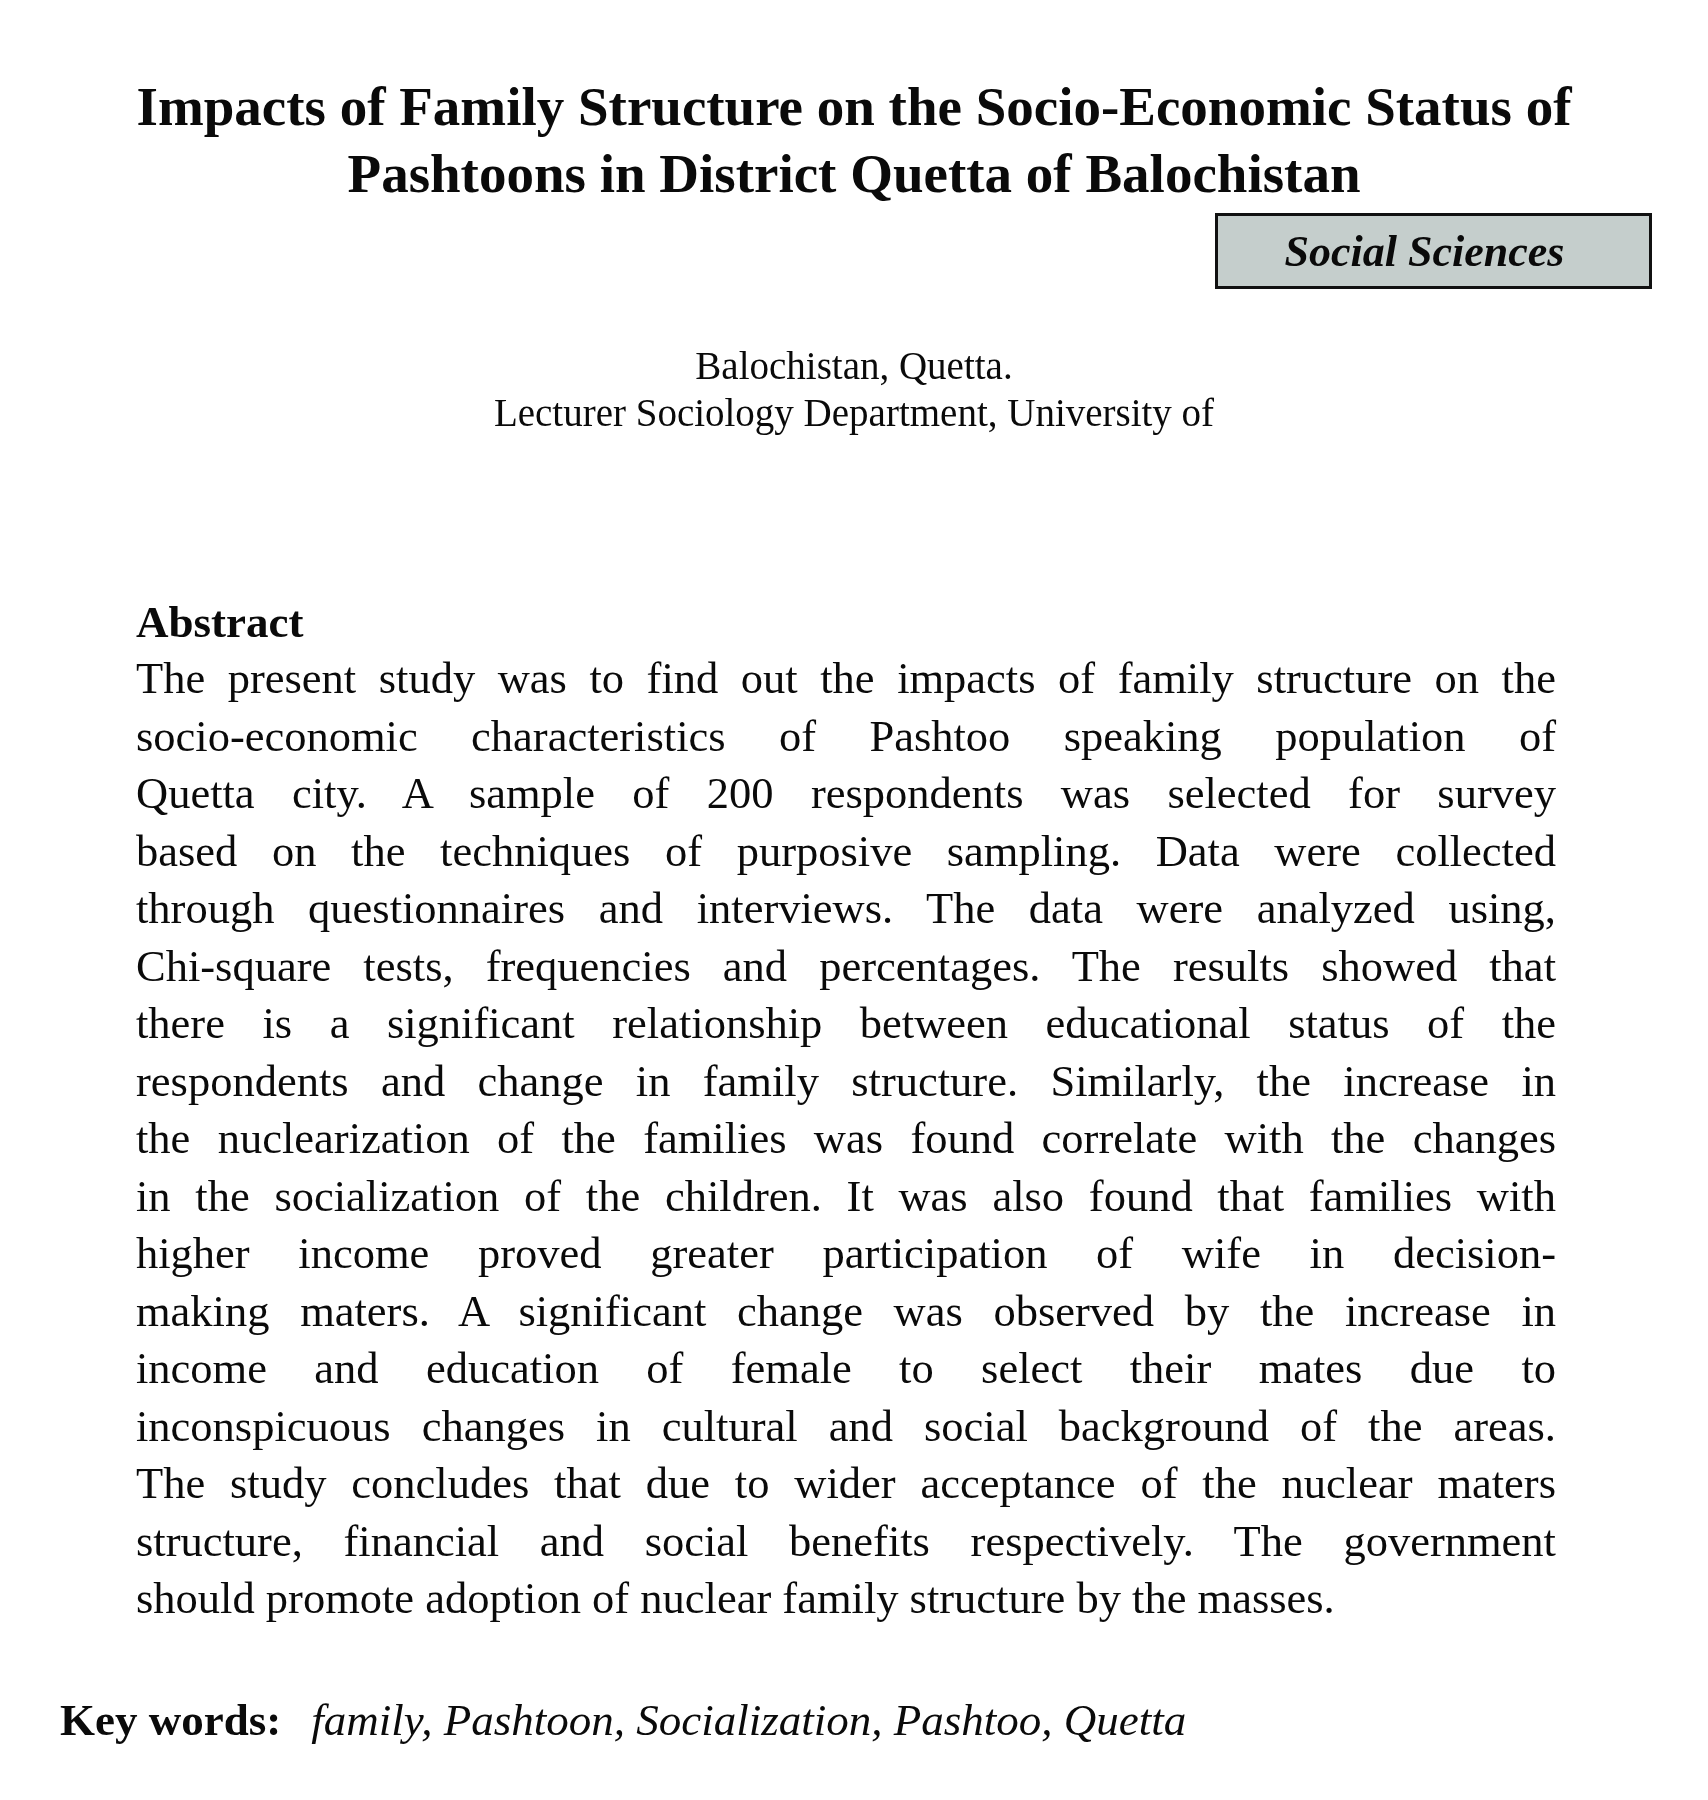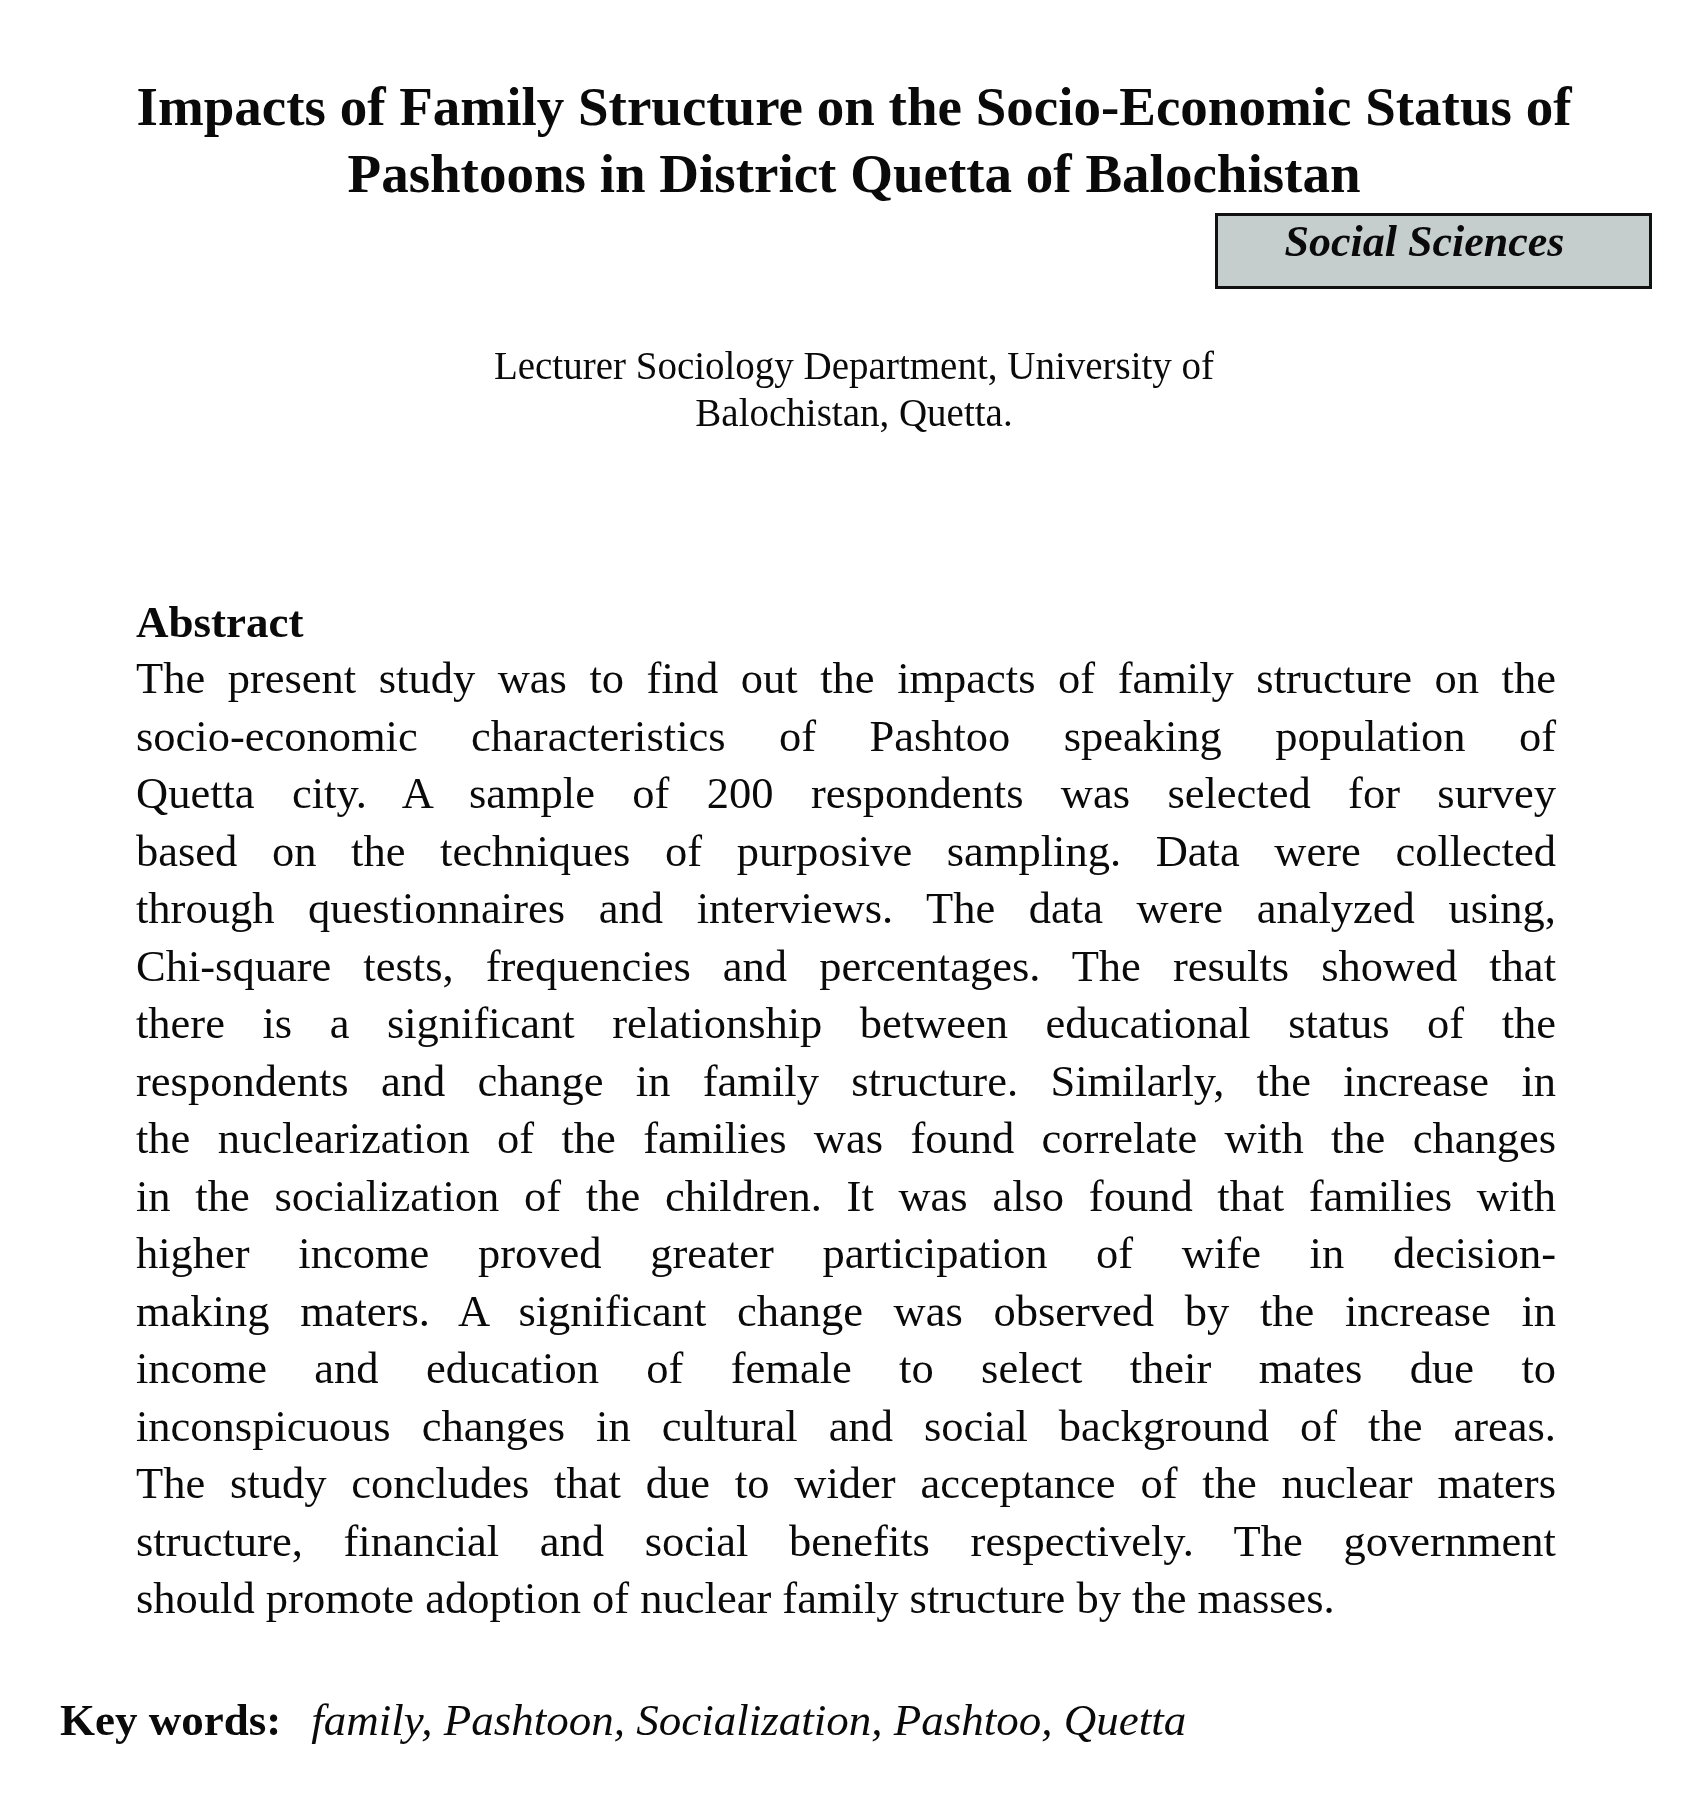--- a/index.html
+++ b/index.html
@@ -2,21 +2,21 @@
 <html><head>
 <meta charset="utf-8">
 <style>
   html, body { margin: 0; padding: 0; background: #ffffff; }
   body { width: 1708px; height: 1800px; position: relative; overflow: hidden;
          font-family: "Liberation Serif", "DejaVu Serif", serif; color: #0a0a0a; }
   .title { position: absolute; left: 0; width: 1708px; top: 36px; text-align: center;
            font-weight: bold; font-size: 55px; line-height: 67px; }
   .title .tl { display: block; white-space: nowrap; }
   .badge { position: absolute; left: 1215px; top: 213px; width: 431px; height: 70px;
-           background: #c5cecc; border: 3px solid #111; display: flex; align-items: flex-start;
+           background: #c5cecc; border: 3px solid #111; display: flex; align-items: center;
            justify-content: center; }
   .badge span { font-weight: bold; font-style: italic; font-size: 44px; padding-right: 18px; }
   .author { position: absolute; left: 0; width: 1708px; top: 342px; text-align: center; }
   .author-name { font-weight: bold; font-size: 45px; line-height: 56px; display: block; }
   .affil { font-size: 39px; line-height: 47px; display: block; }
   .abstract { position: absolute; left: 136px; width: 1420px; top: 594px; }
   .abs-head { font-weight: bold; font-size: 45px; line-height: 56px; display: block; }
   .abs-body { display: block; font-size: 44.5px; line-height: 57.5px; }
   .abs-body .ln { display: block; text-align: justify; text-align-last: justify; white-space: nowrap; height: 57.5px; }
   .abs-body .ln.last { text-align-last: left; }
@@ -30,22 +30,22 @@
 <h1 class="title">
   <span class="tl">Impacts of Family Structure on the Socio-Economic Status of</span>
   <span class="tl">Pashtoons in District Quetta of Balochistan</span>
 </h1>
 
 <div class="badge">
   <span>Social Sciences</span>
 </div>
 
 <div class="author">
+  <span class="affil">Balochistan, Quetta.</span>
   <span class="affil">Lecturer Sociology Department, University of</span>
-  <span class="affil">Balochistan, Quetta.</span>
 </div>
 
 <div class="abstract">
   <span class="abs-head">Abstract</span>
   <div class="abs-body">
     <span class="ln">The present study was to find out the impacts of family structure on the</span>
     <span class="ln">socio-economic characteristics of Pashtoo speaking population of</span>
     <span class="ln">Quetta city. A sample of 200 respondents was selected for survey</span>
     <span class="ln">based on the techniques of purposive sampling. Data were collected</span>
     <span class="ln">through questionnaires and interviews. The data were analyzed using,</span>

